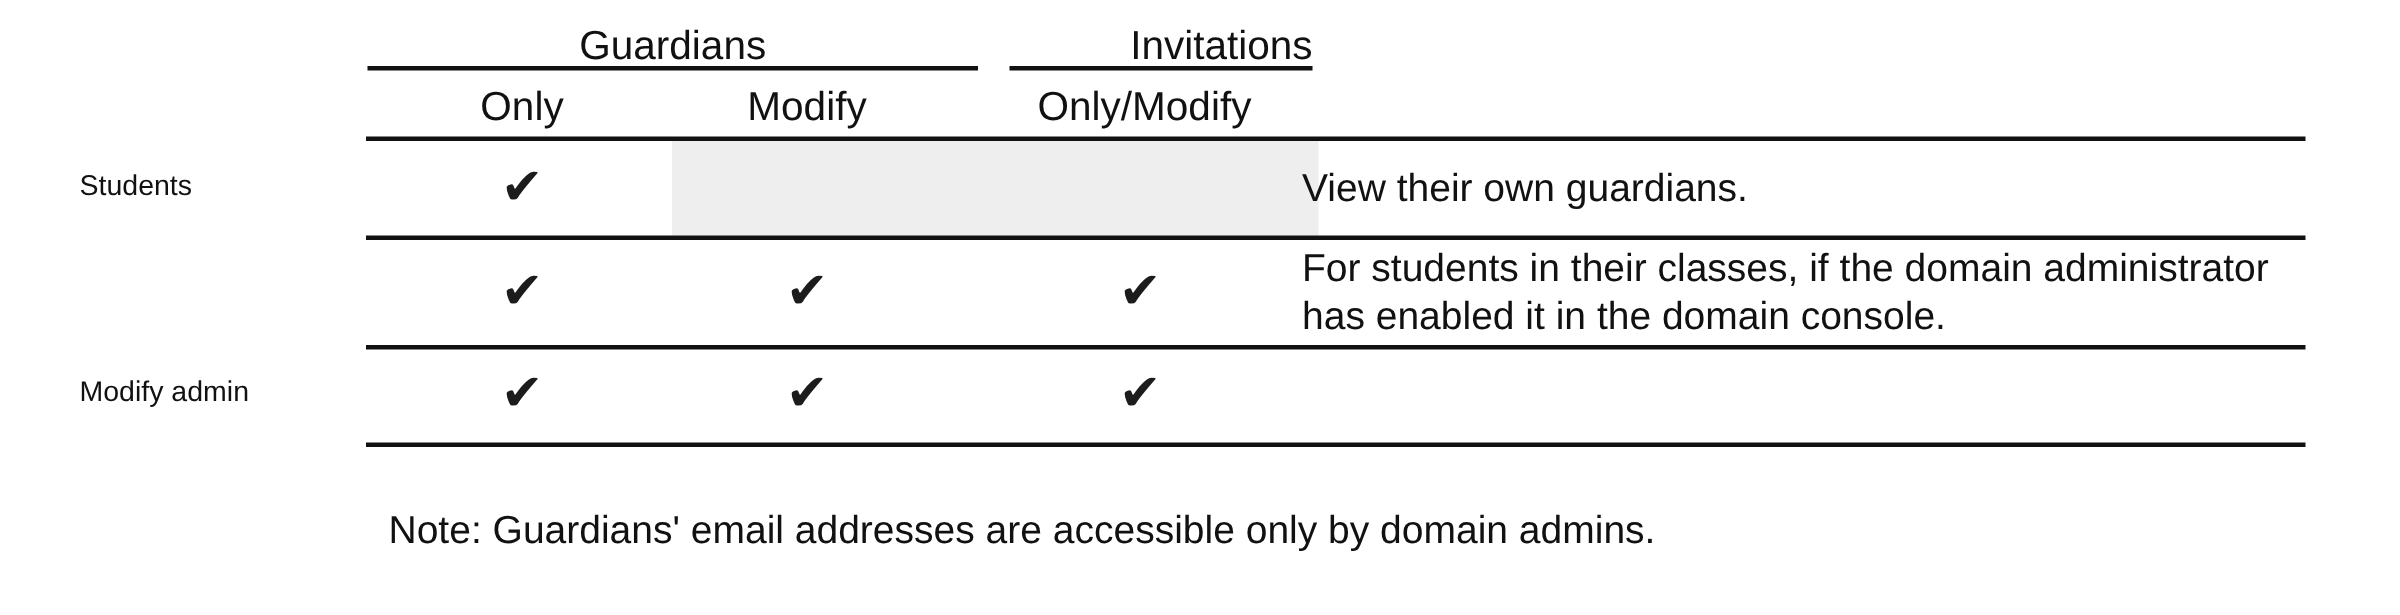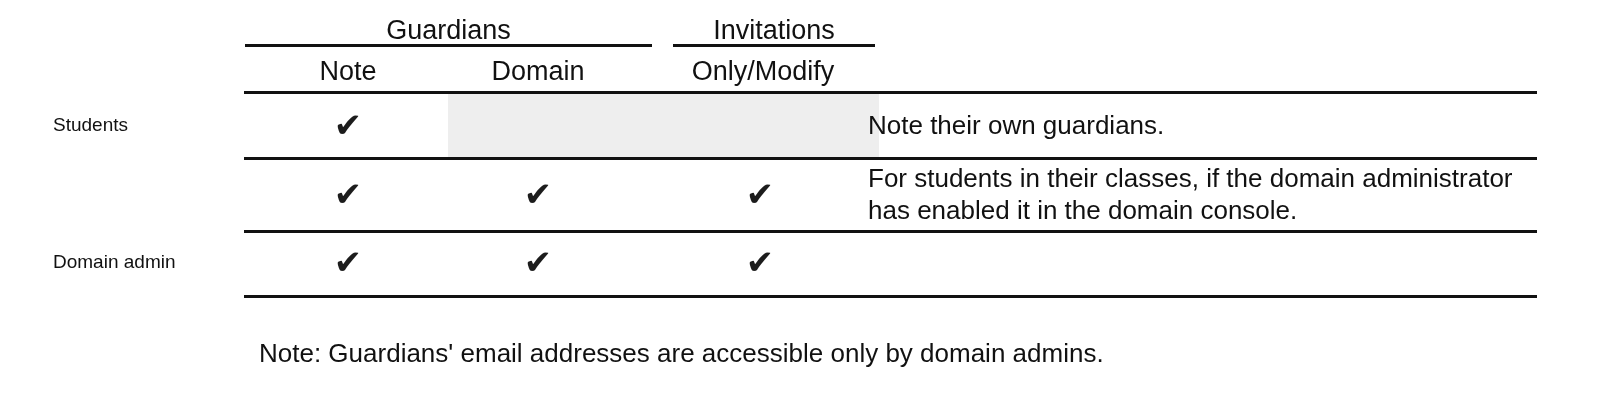--- a/index.html
+++ b/index.html
@@ -39,21 +39,21 @@
   .group-label {
     position: absolute;
     top: 14px;
     font-size: 27px;
     line-height: 32px;
     text-align: center;
     white-space: nowrap;
     color: #111111;
   }
   #grp-guardians { left: 245px; width: 407px; }
-  #grp-invitations { left: 673px; width: 202px; }
+  #grp-invitations { left: 673px; width: 202px; text-align: right; }
 
   #rule-guardians   { left: 245px; top: 44px; width: 407px; }
   #rule-invitations { left: 673px; top: 44px; width: 202px; }
 
   
   .sub-label {
     position: absolute;
     top: 55px;
     font-size: 27px;
     line-height: 32px;
@@ -143,40 +143,40 @@
 <body>
 
 <div class="sheet">
 
   <div class="group-label" id="grp-guardians">Guardians</div>
   <div class="rule thin" id="rule-guardians"></div>
 
   <div class="group-label" id="grp-invitations">Invitations</div>
   <div class="rule thin" id="rule-invitations"></div>
 
-  <div class="sub-label" id="sub-view">Note</div>
-  <div class="sub-label" id="sub-modify">Domain</div>
+  <div class="sub-label" id="sub-view">Only</div>
+  <div class="sub-label" id="sub-modify">Modify</div>
   <div class="sub-label" id="sub-viewmodify">Only/Modify</div>
 
   <div id="shade-students"></div>
 
   <div class="rule" id="rule-body-top"></div>
   <div class="rule" id="rule-r1"></div>
   <div class="rule" id="rule-r2"></div>
   <div class="rule" id="rule-body-bot"></div>
 
   <div class="row-label" id="label-students">Students</div>
   <div class="check col-view row-1">✔</div>
-  <div class="note-cell" id="note-students">Note their own guardians.</div>
+  <div class="note-cell" id="note-students">View their own guardians.</div>
 
   <div class="check col-view row-2">✔</div>
   <div class="check col-modify row-2">✔</div>
   <div class="check col-viewmodify row-2">✔</div>
   <div class="note-cell" id="note-teachers">For students in their classes, if the domain administrator has enabled it in the domain console.</div>
 
-  <div class="row-label" id="label-domain-admin">Domain admin</div>
+  <div class="row-label" id="label-domain-admin">Modify admin</div>
   <div class="check col-view row-3">✔</div>
   <div class="check col-modify row-3">✔</div>
   <div class="check col-viewmodify row-3">✔</div>
 
   <div id="footnote">Note: Guardians' email addresses are accessible only by domain admins.</div>
 
 </div>
 
 </body></html>

